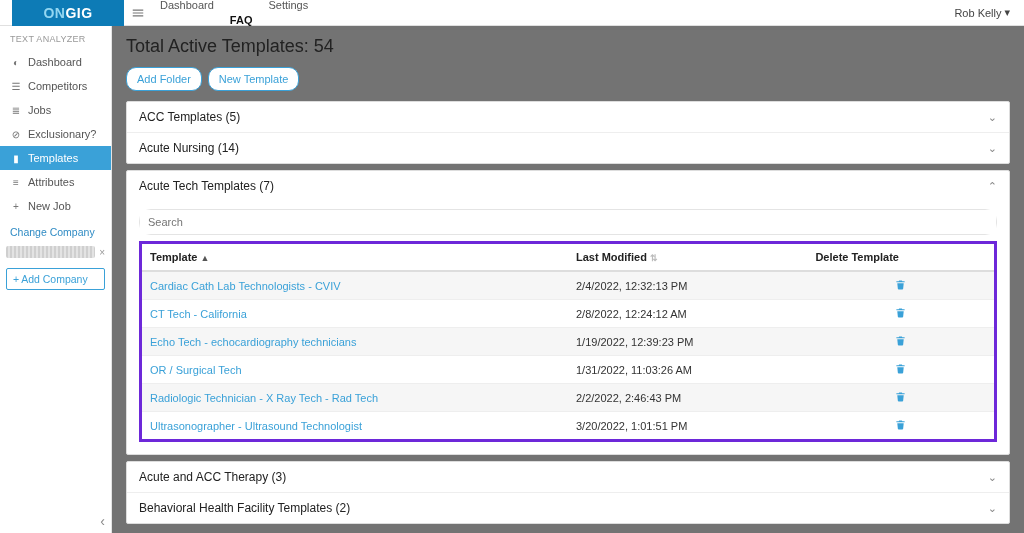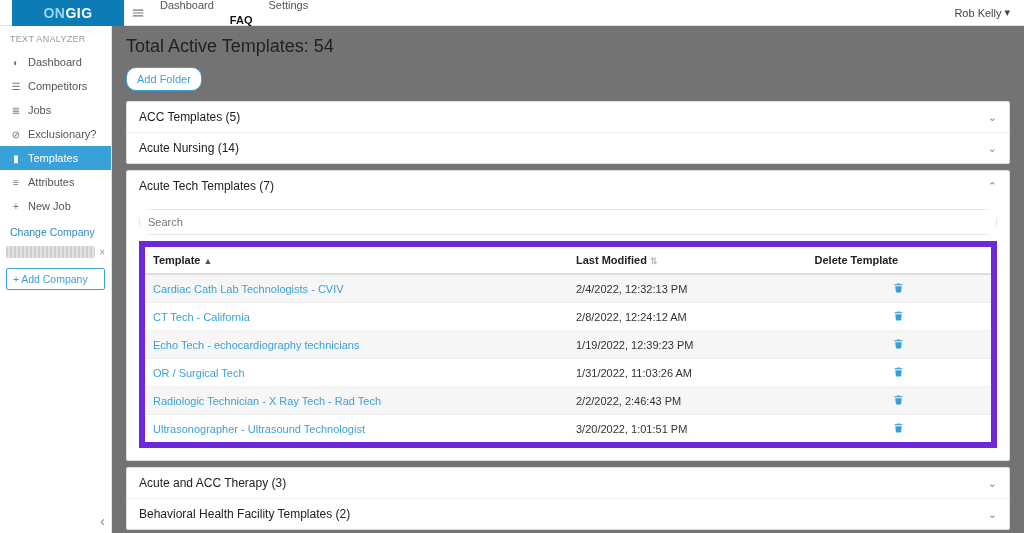--- a/index.html
+++ b/index.html
@@ -41,21 +41,21 @@
   .btn-outline { border: 1px solid #3aa1d8; color: #3aa1d8; background: #fff; padding: 5px 10px; font-size: 11px; cursor: pointer; border-radius: 10px; }
 
   .panel { background: #fff; border: 1px solid #ddd; border-radius: 2px; margin-bottom: 6px; }
   .panelhdr { display: flex; align-items: center; justify-content: space-between; padding: 8px 12px; cursor: pointer; font-size: 12px; color: #222; }
   .chev { color: #888; font-size: 11px; }
 
   .panelbody { padding: 8px 12px 12px; }
   .searchwrap { border: 1px solid #e4e4e4; border-radius: 12px; margin-bottom: 6px; }
   .searchwrap input { width: 100%; border: none; outline: none; padding: 6px 8px; font-size: 11px; color: #555; }
 
-  table.tpl { width: 100%; border-collapse: collapse; border: 6px solid #6d28d9; font-size: 11px; padding-left: 26px; }
+  table.tpl { width: 100%; border-collapse: collapse; border: 3px solid #6d28d9; font-size: 11px; padding-left: 26px; }
   table.tpl th { text-align: left; font-weight: 700; padding: 7px 8px; border-bottom: 2px solid #ddd; background: #fff; color: #222; }
   table.tpl td { padding: 7px 8px; border-top: 1px solid #eee; }
   table.tpl tbody tr:nth-child(odd) { background: #f6f6f6; }
   table.tpl a.tpllink { color: #3aa1d8; text-decoration: none; }
   .sortcaret { margin-left: 3px; font-size: 9px; color: #555; }
   .sortboth { margin-left: 3px; font-size: 9px; color: #bbb; }
   .delcell { text-align: center; }
   .trash { color: #3aa1d8; cursor: pointer; display: inline-flex; }
 
   .col-tpl { width: 50%; }
@@ -133,20 +133,21 @@
 
     <div class="collapse">‹</div>
   </div>
 
   <div class="main">
     <div class="mainpad">
       <h1 class="title">Total Active Templates: 54</h1>
 
       <div class="actions">
         <button class="btn-outline">Add Folder</button>
+        <button class="btn-outline">New Template</button>
       </div>
 
       <div class="panel">
         <div class="panelhdr">
           <span>ACC Templates (5)</span>
           <span class="chev">⌄</span>
         </div>
         <div class="panelhdr" style="border-top:1px solid #eee">
           <span>Acute Nursing (14)</span>
           <span class="chev">⌄</span>

